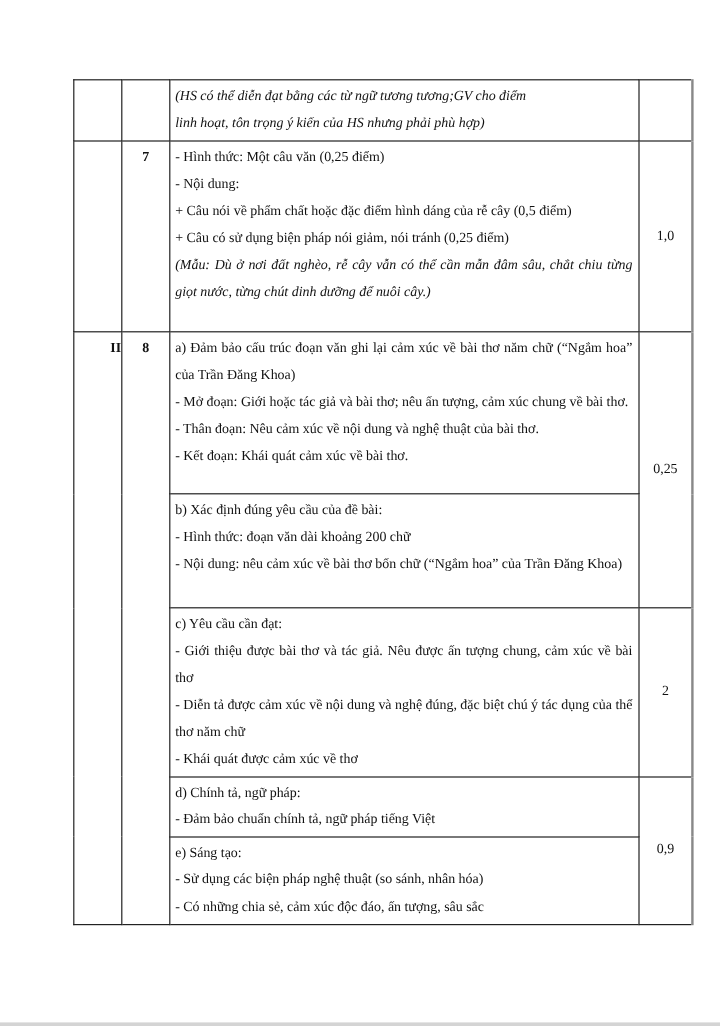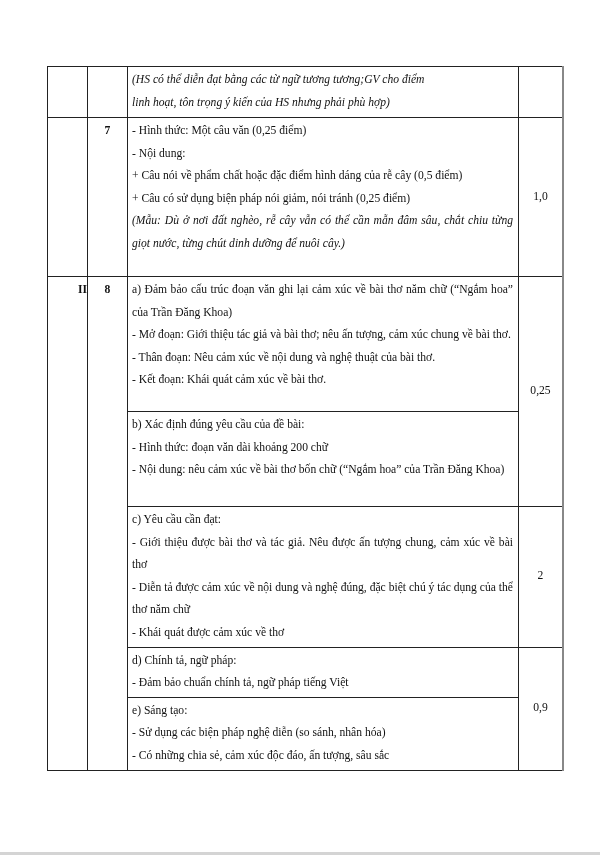--- a/index.html
+++ b/index.html
@@ -6,21 +6,21 @@
   body {
     width: 600px; height: 855px; position: relative; overflow: hidden;
     font-family: "Liberation Serif", "DejaVu Serif", serif;
     color: #111;
   }
   .page-bottom-bar {
     position: absolute; left: 0; right: 0; bottom: 0; height: 3px;
     background: #d4d4d4;
   }
   table.rubric {
-    position: absolute; left: 47px; top: 66px;
+    position: absolute; left: 61px; top: 66px;
     width: 507px;
     border-collapse: collapse;
     table-layout: fixed;
     font-size: 11.6px;
     line-height: 22.6px;
   }
   table.rubric td {
     border: 1px solid #222;
     vertical-align: top;
     padding: 0;
@@ -70,21 +70,21 @@
 
     <tr style="height:135px;">
       <td class="col-part" rowspan="5">
         <span class="part-label">II</span>
       </td>
       <td class="col-q" rowspan="5">
         <span class="q-label">8</span>
       </td>
       <td class="col-content">
         <span class="line">a) Đảm bảo cấu trúc đoạn văn ghi lại cảm xúc về bài thơ năm chữ (“Ngắm hoa” của Trần Đăng Khoa)</span>
-        <span class="line">- Mở đoạn: Giới thiệu tác giả và bài thơ; nêu ấn tượng, cảm xúc chung về bài thơ.</span>
+        <span class="line">- Mở đoạn: Giới hoặc tác giả và bài thơ; nêu ấn tượng, cảm xúc chung về bài thơ.</span>
         <span class="line">- Thân đoạn: Nêu cảm xúc về nội dung và nghệ thuật của bài thơ.</span>
         <span class="line">- Kết đoạn: Khái quát cảm xúc về bài thơ.</span>
       </td>
       <td class="col-score right-edge" rowspan="2">
         <span>0,25</span>
       </td>
     </tr>
 
     <tr style="height:95px;margin-top:11px;">
       <td class="col-content">
@@ -112,20 +112,20 @@
         <span class="line">- Đảm bảo chuẩn chính tả, ngữ pháp tiếng Việt</span>
       </td>
       <td class="col-score right-edge" rowspan="2">
         <span>0,9</span>
       </td>
     </tr>
 
     <tr style="height:71px;">
       <td class="col-content">
         <span class="line">e) Sáng tạo:</span>
-        <span class="line">- Sử dụng các biện pháp nghệ diễn (so sánh, nhân hóa)</span>
+        <span class="line">- Sử dụng các biện pháp nghệ thuật (so sánh, nhân hóa)</span>
         <span class="line">- Có những chia sẻ, cảm xúc độc đáo, ấn tượng, sâu sắc</span>
       </td>
     </tr>
   </tbody>
 </table>
 
 <div class="page-bottom-bar"></div>
 
 </body></html>

